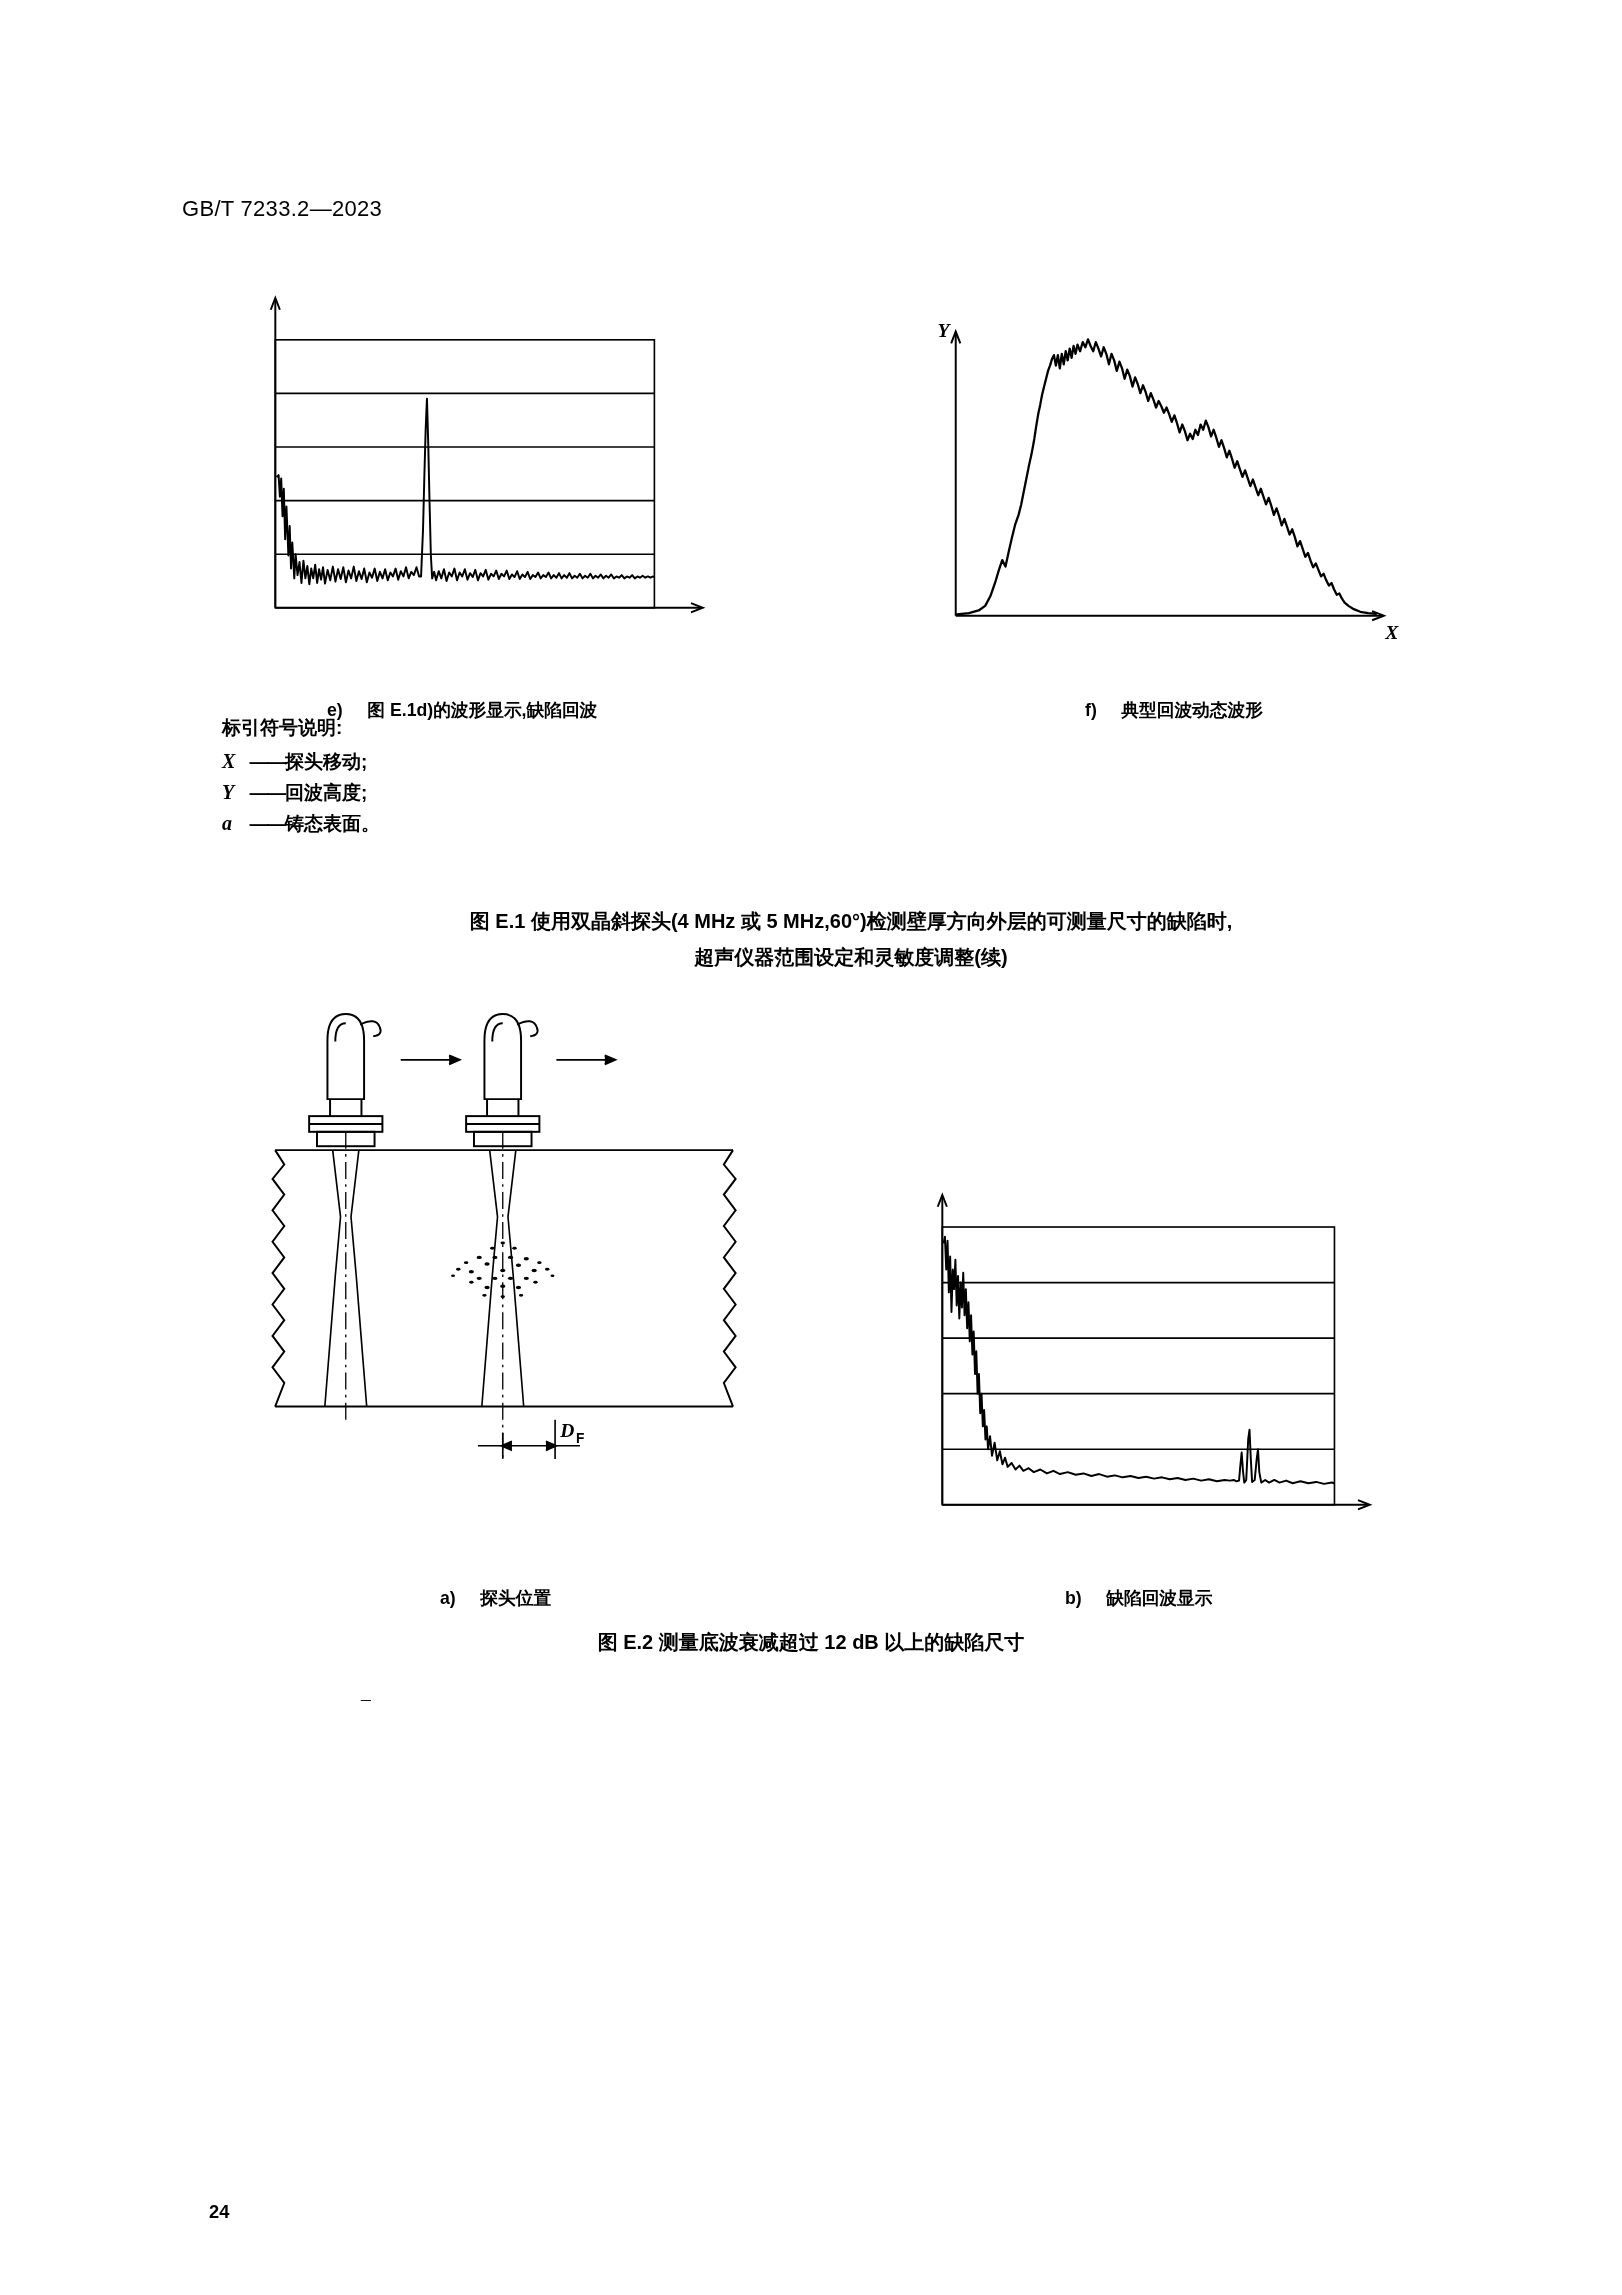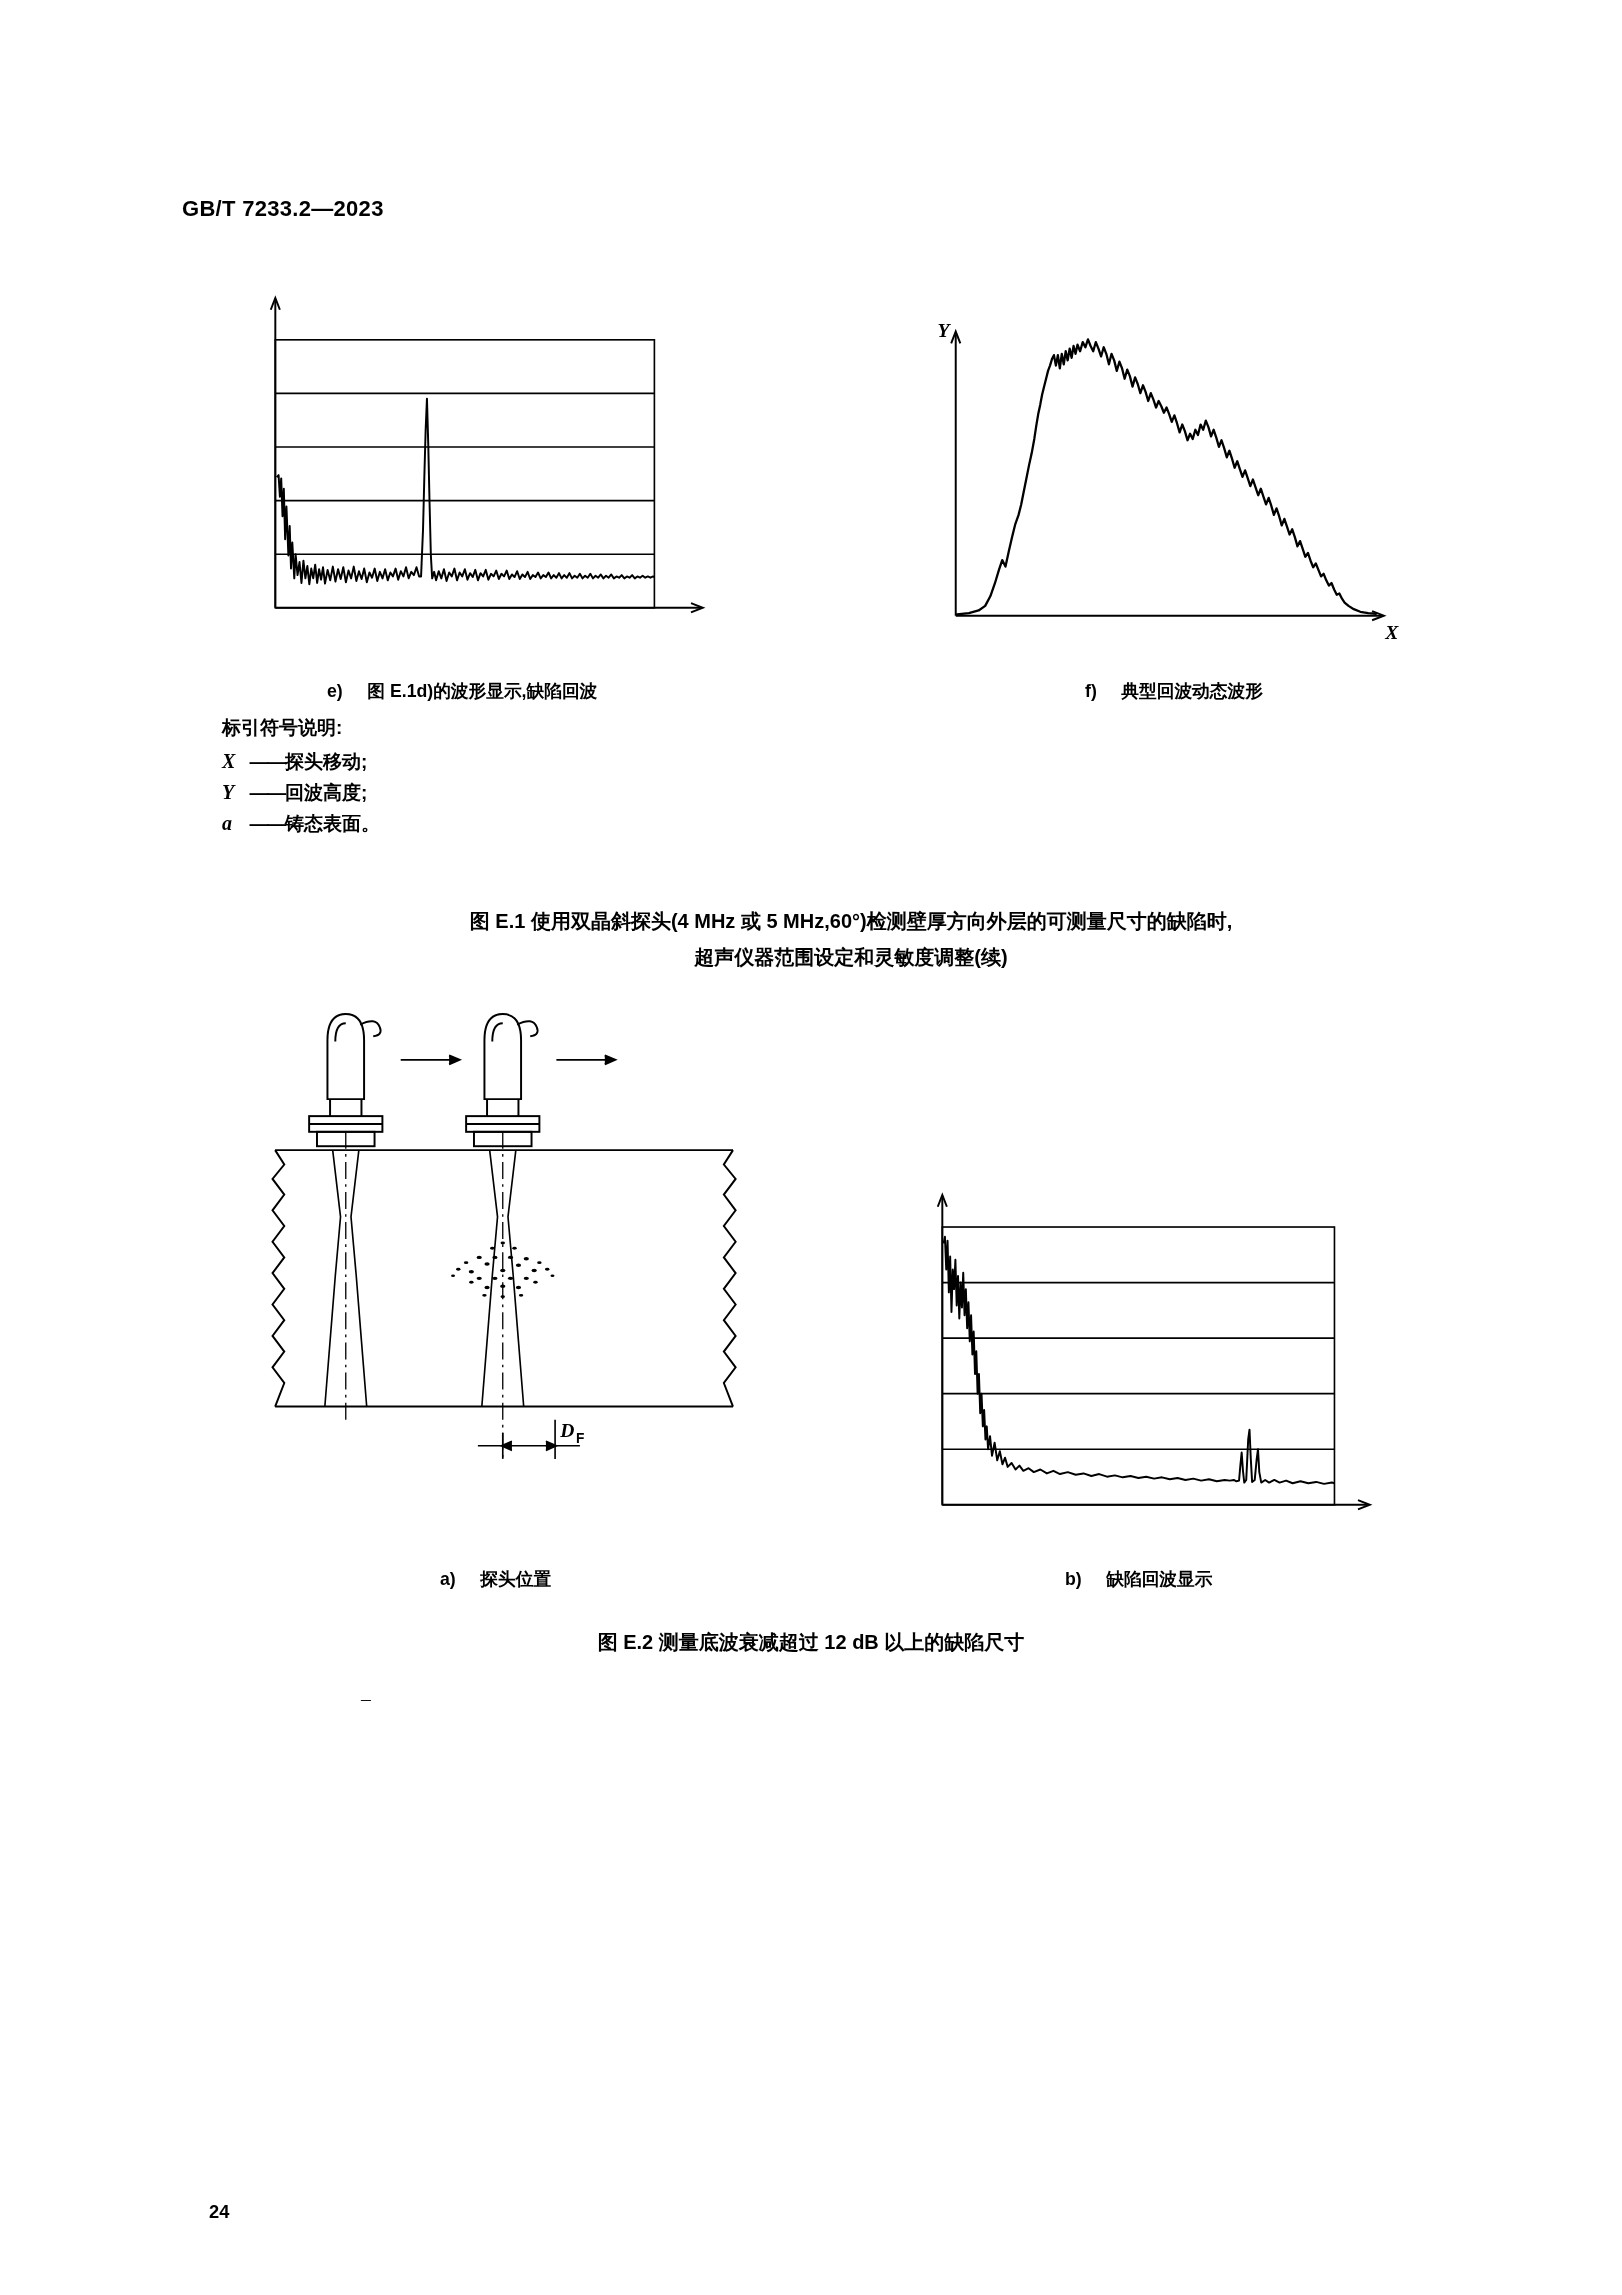--- a/index.html
+++ b/index.html
@@ -20,21 +20,21 @@
     left: 0; top: 0;
     width: 1622px;
     height: 2295px;
   }
   
   .std-header {
     position: absolute;
     left: 182px;
     top: 196px;
     font-family: "Liberation Sans", sans-serif;
-    font-weight: bold;
+    font-weight: normal;
     font-size: 22px;
     letter-spacing: 0.3px;
   }
   
   .fig-e-block {
     position: absolute;
     left: 249px;
     top: 281px;
     width: 484px;
     height: 366px;
@@ -45,20 +45,21 @@
     top: 308px;
     width: 491px;
     height: 347px;
   }
   .cap {
     position: absolute;
     font-family: "Liberation Sans", sans-serif;
     font-weight: bold;
     font-size: 17.7px;
     white-space: nowrap;
+    margin-top: 19px;
   }
   .cap-e {
     left: 327px;
     top: 679px;
   }
   .cap-f {
     left: 1085px;
     top: 679px;
   }
   

